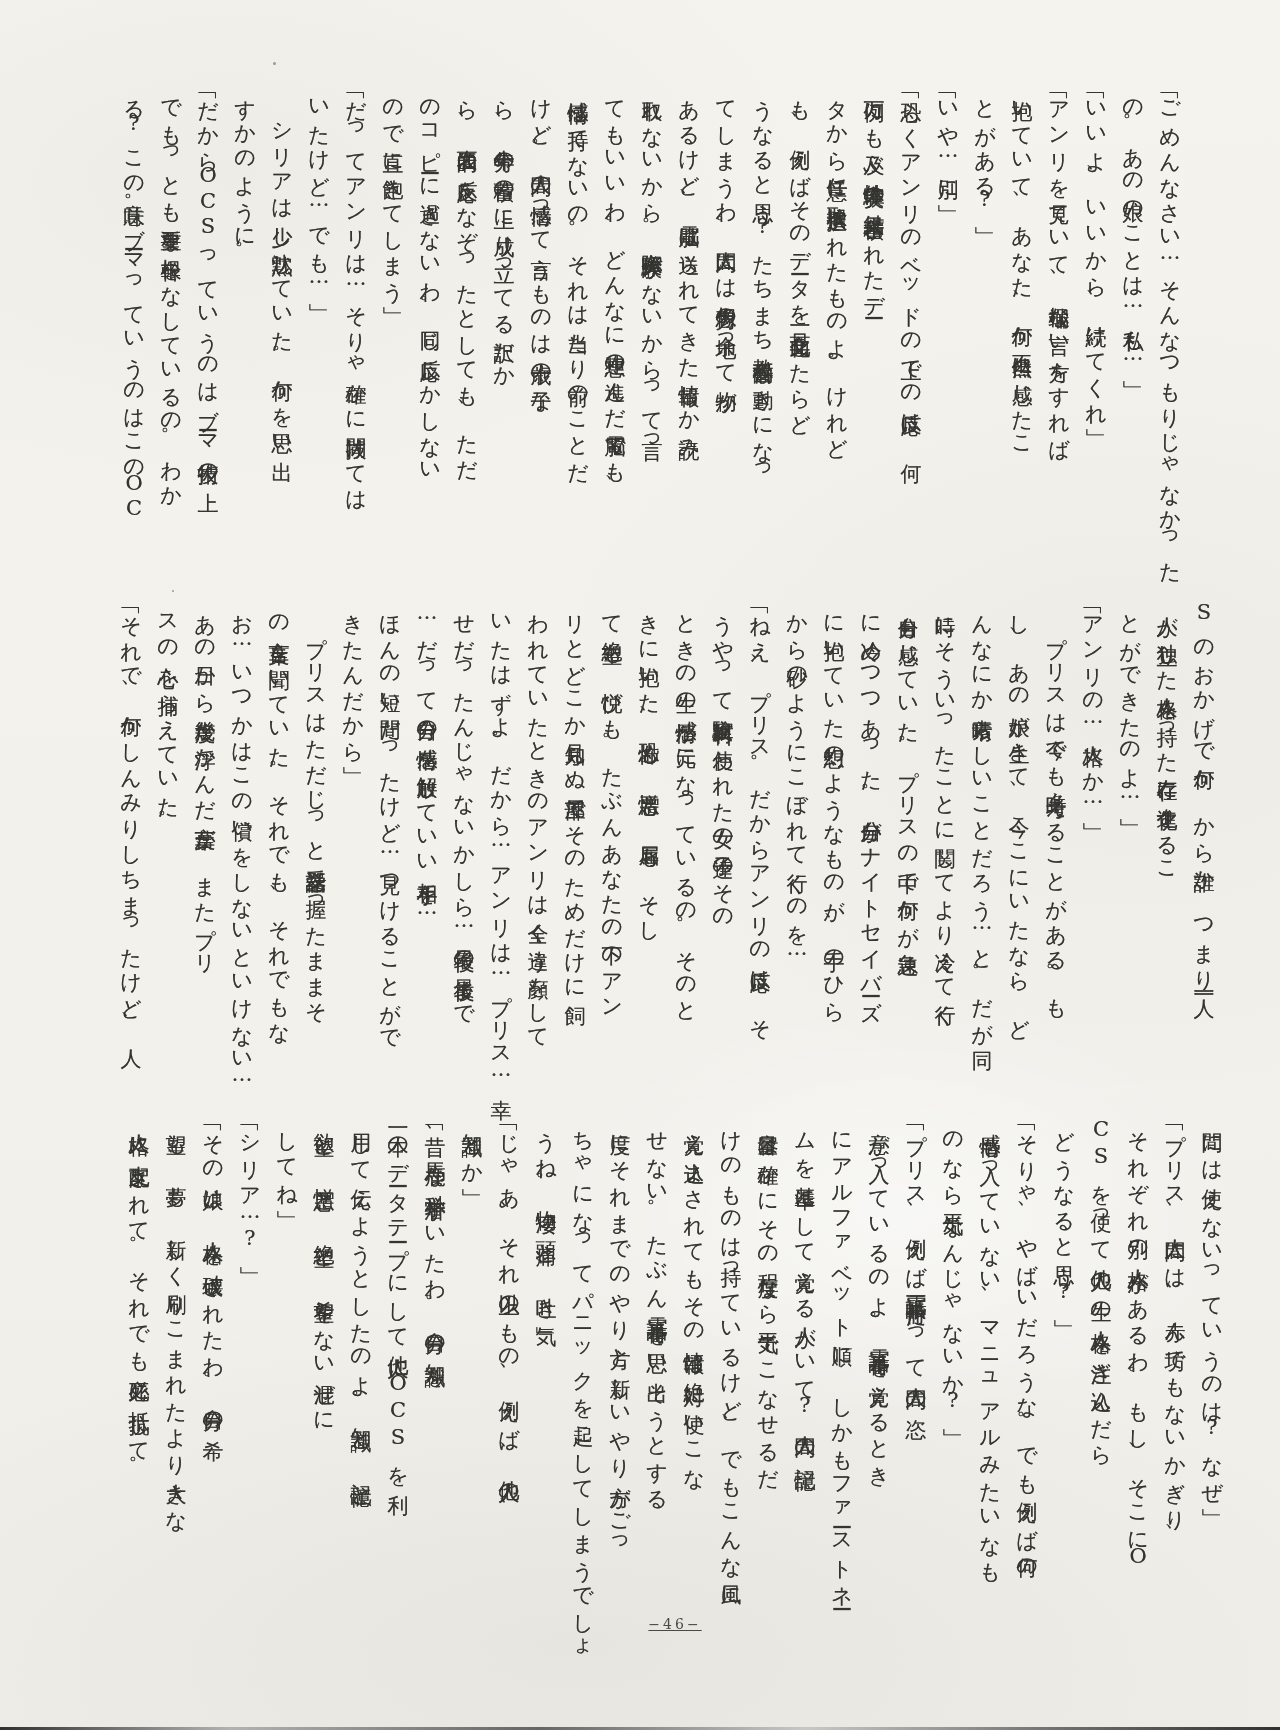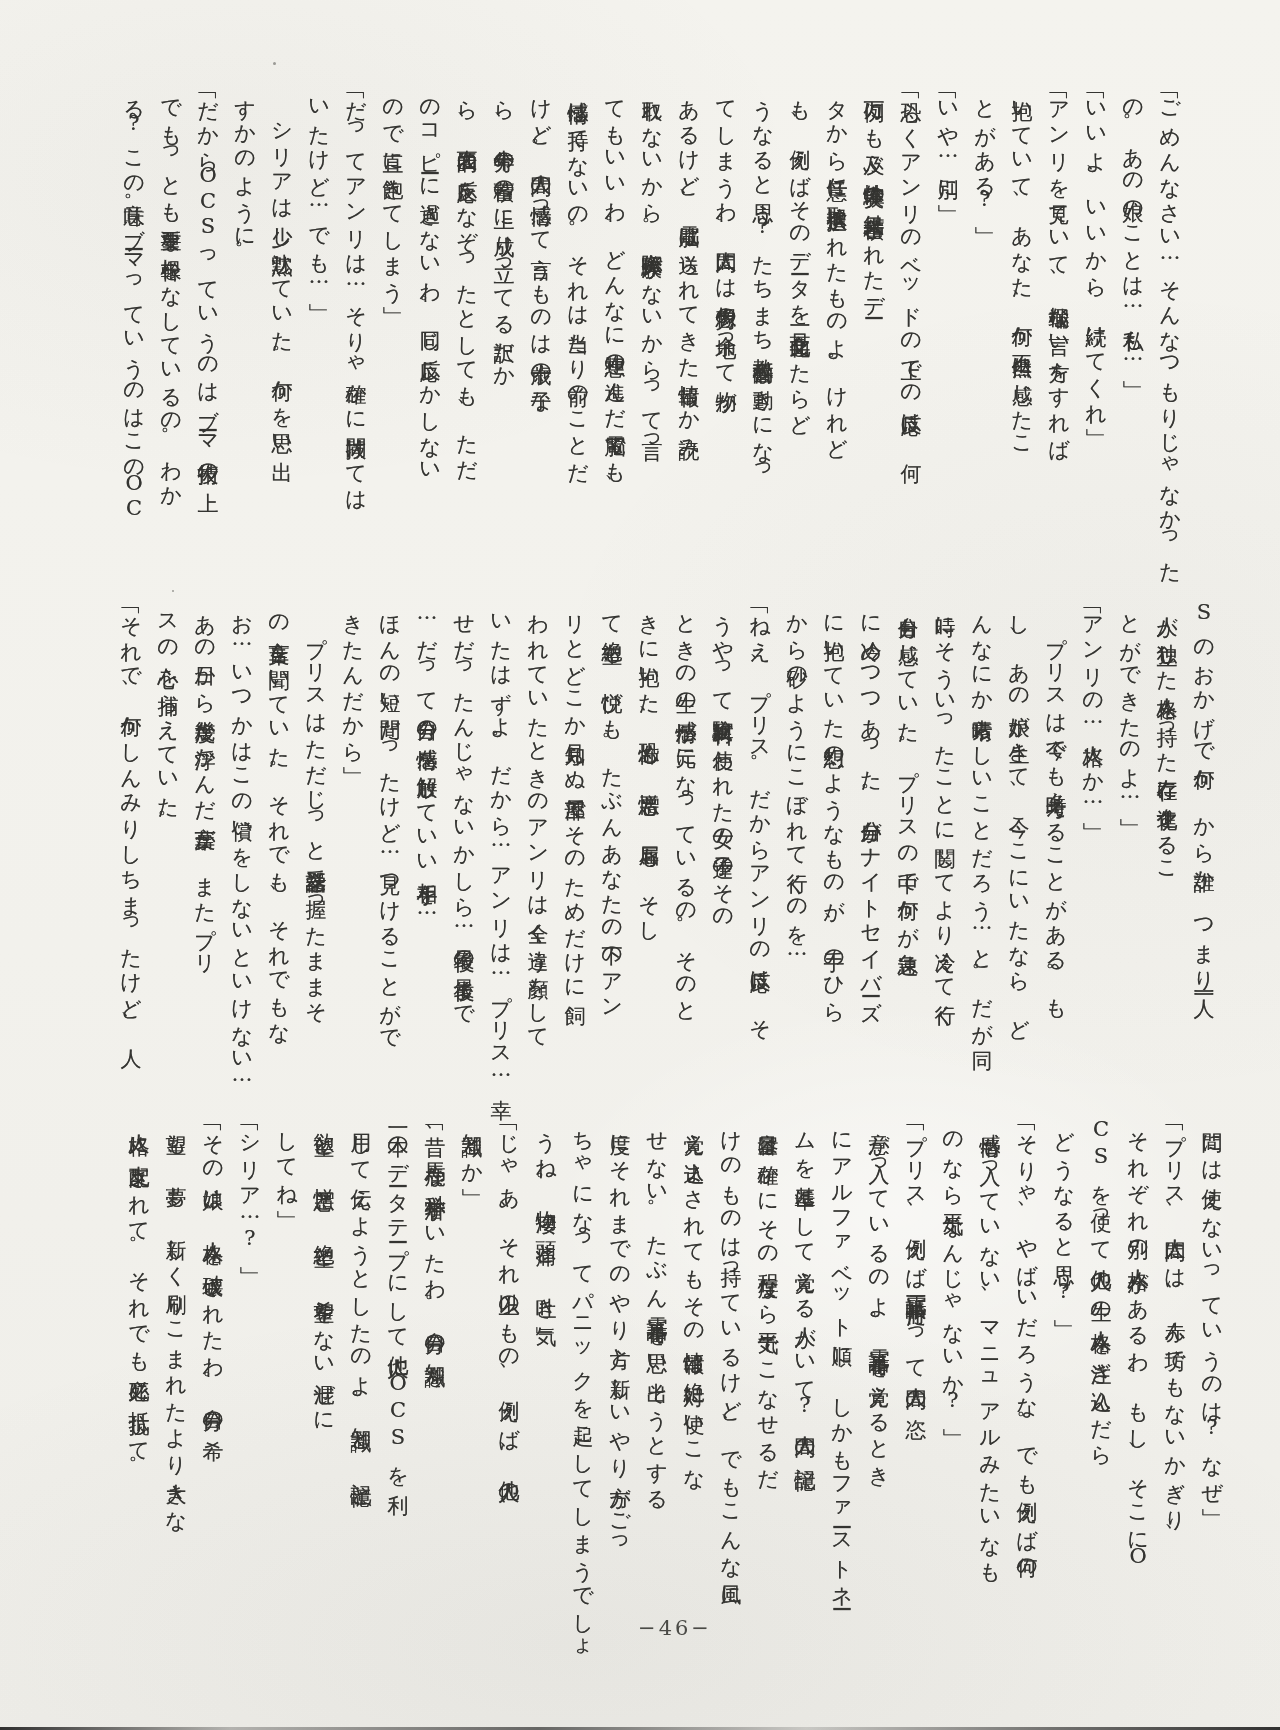--- a/index.html
+++ b/index.html
@@ -41,23 +41,24 @@
     color: #343431;
     text-shadow: 0 0 0.6px rgba(40,40,40,0.55);
   }
   .band-3 .tcol { letter-spacing: 2.6px; }
   .folio {
     position: absolute;
     top: 1616px;
     left: 600px;
     width: 150px;
     text-align: center;
-    font-size: 21px;
+    font-size: 14px;
     letter-spacing: 3px;
     color: #4a4a46;
+    text-decoration: underline;
   }
   .speck {
     position: absolute;
     border-radius: 50%;
     background: rgba(70,70,65,0.5);
   }
   .speck-1 { left: 273px; top: 62px;  width: 3px; height: 3px; }
   .speck-2 { left: 172px; top: 590px; width: 2px; height: 2px; }
   .scan-edge {
     position: absolute;

